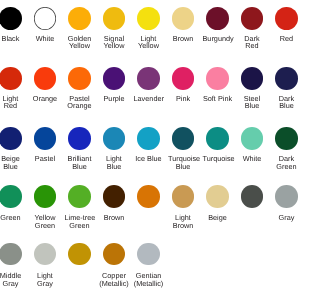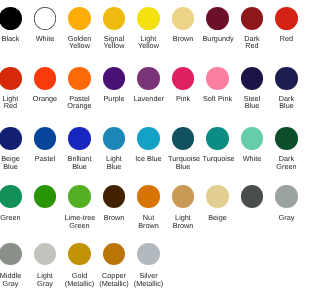--- a/index.html
+++ b/index.html
@@ -136,32 +136,32 @@
       <div class="lbl" style="top:28.19px"><span class="w">Dark</span> <span class="w">Green</span></div>
     </div>
   </div>
   <div class="row" style="top:185.00px">
     <div class="cell" style="left:-4.50px">
       <div class="dot" style="width: 22.7px; height: 22.7px; margin-left: 3.65px; background: rgb(17, 144, 89);"></div>
       <div class="lbl" style="top:29.29px"><span class="w">Green</span></div>
     </div>
     <div class="cell" style="left:30.00px">
       <div class="dot" style="width: 22.7px; height: 22.7px; margin-left: 3.65px; background: rgb(41, 148, 6);"></div>
+      <div class="lbl" style="top:29.29px"><span class="w">Yellow</span> <span class="w">Green</span></div>
     </div>
     <div class="cell" style="left:64.50px">
       <div class="dot" style="width: 22.7px; height: 22.7px; margin-left: 3.65px; background: rgb(84, 175, 37);"></div>
       <div class="lbl" style="top:29.29px"><span class="w">Lime-tree</span> <span class="w">Green</span></div>
     </div>
     <div class="cell" style="left:99.00px">
       <div class="dot" style="width: 22.7px; height: 22.7px; margin-left: 3.65px; background: rgb(67, 32, 0);"></div>
       <div class="lbl" style="top:29.29px"><span class="w">Brown</span></div>
     </div>
     <div class="cell" style="left:133.50px">
       <div class="dot" style="width: 22.7px; height: 22.7px; margin-left: 3.65px; background: rgb(216, 116, 4);"></div>
-      <div class="lbl" style="top:29.29px"><span class="w">Nut</span> <span class="w">Brown</span></div>
     </div>
     <div class="cell" style="left:168.00px">
       <div class="dot" style="width: 22.7px; height: 22.7px; margin-left: 3.65px; background: rgb(201, 154, 83);"></div>
       <div class="lbl" style="top:29.29px"><span class="w">Light</span> <span class="w">Brown</span></div>
     </div>
     <div class="cell" style="left:202.50px">
       <div class="dot" style="width: 22.7px; height: 22.7px; margin-left: 3.65px; background: rgb(226, 205, 146);"></div>
       <div class="lbl" style="top:29.29px"><span class="w">Beige</span></div>
     </div>
     <div class="cell" style="left:237.00px">
@@ -176,24 +176,23 @@
     <div class="cell" style="left:-4.50px">
       <div class="dot" style="width: 22.4px; height: 22.4px; margin-left: 3.8px; background: rgb(138, 144, 137);"></div>
       <div class="lbl" style="top:29.19px"><span class="w">Middle</span> <span class="w">Gray</span></div>
     </div>
     <div class="cell" style="left:30.00px">
       <div class="dot" style="width: 22.4px; height: 22.4px; margin-left: 3.8px; background: rgb(193, 196, 189);"></div>
       <div class="lbl" style="top:29.19px"><span class="w">Light</span> <span class="w">Gray</span></div>
     </div>
     <div class="cell" style="left:64.50px">
       <div class="dot" style="width: 22.4px; height: 22.4px; margin-left: 3.8px; background: rgb(193, 147, 4);"></div>
-      <div class="lbl" style="top:29.19px"><span class="w">Gold</span> <span class="w">(Metallic)</span></div>
     </div>
     <div class="cell" style="left:99.00px">
       <div class="dot" style="width: 22.4px; height: 22.4px; margin-left: 3.8px; background: rgb(187, 116, 6);"></div>
       <div class="lbl" style="top:29.19px"><span class="w">Copper</span> <span class="w">(Metallic)</span></div>
     </div>
     <div class="cell" style="left:133.50px">
       <div class="dot" style="width: 22.4px; height: 22.4px; margin-left: 3.8px; background: rgb(178, 185, 191);"></div>
-      <div class="lbl" style="top:29.19px"><span class="w">Silver</span> <span class="w">(Metallic)</span></div>
+      <div class="lbl" style="top:29.19px"><span class="w">Gentian</span> <span class="w">(Metallic)</span></div>
     </div>
   </div>
 </div>
 
 </body></html>

